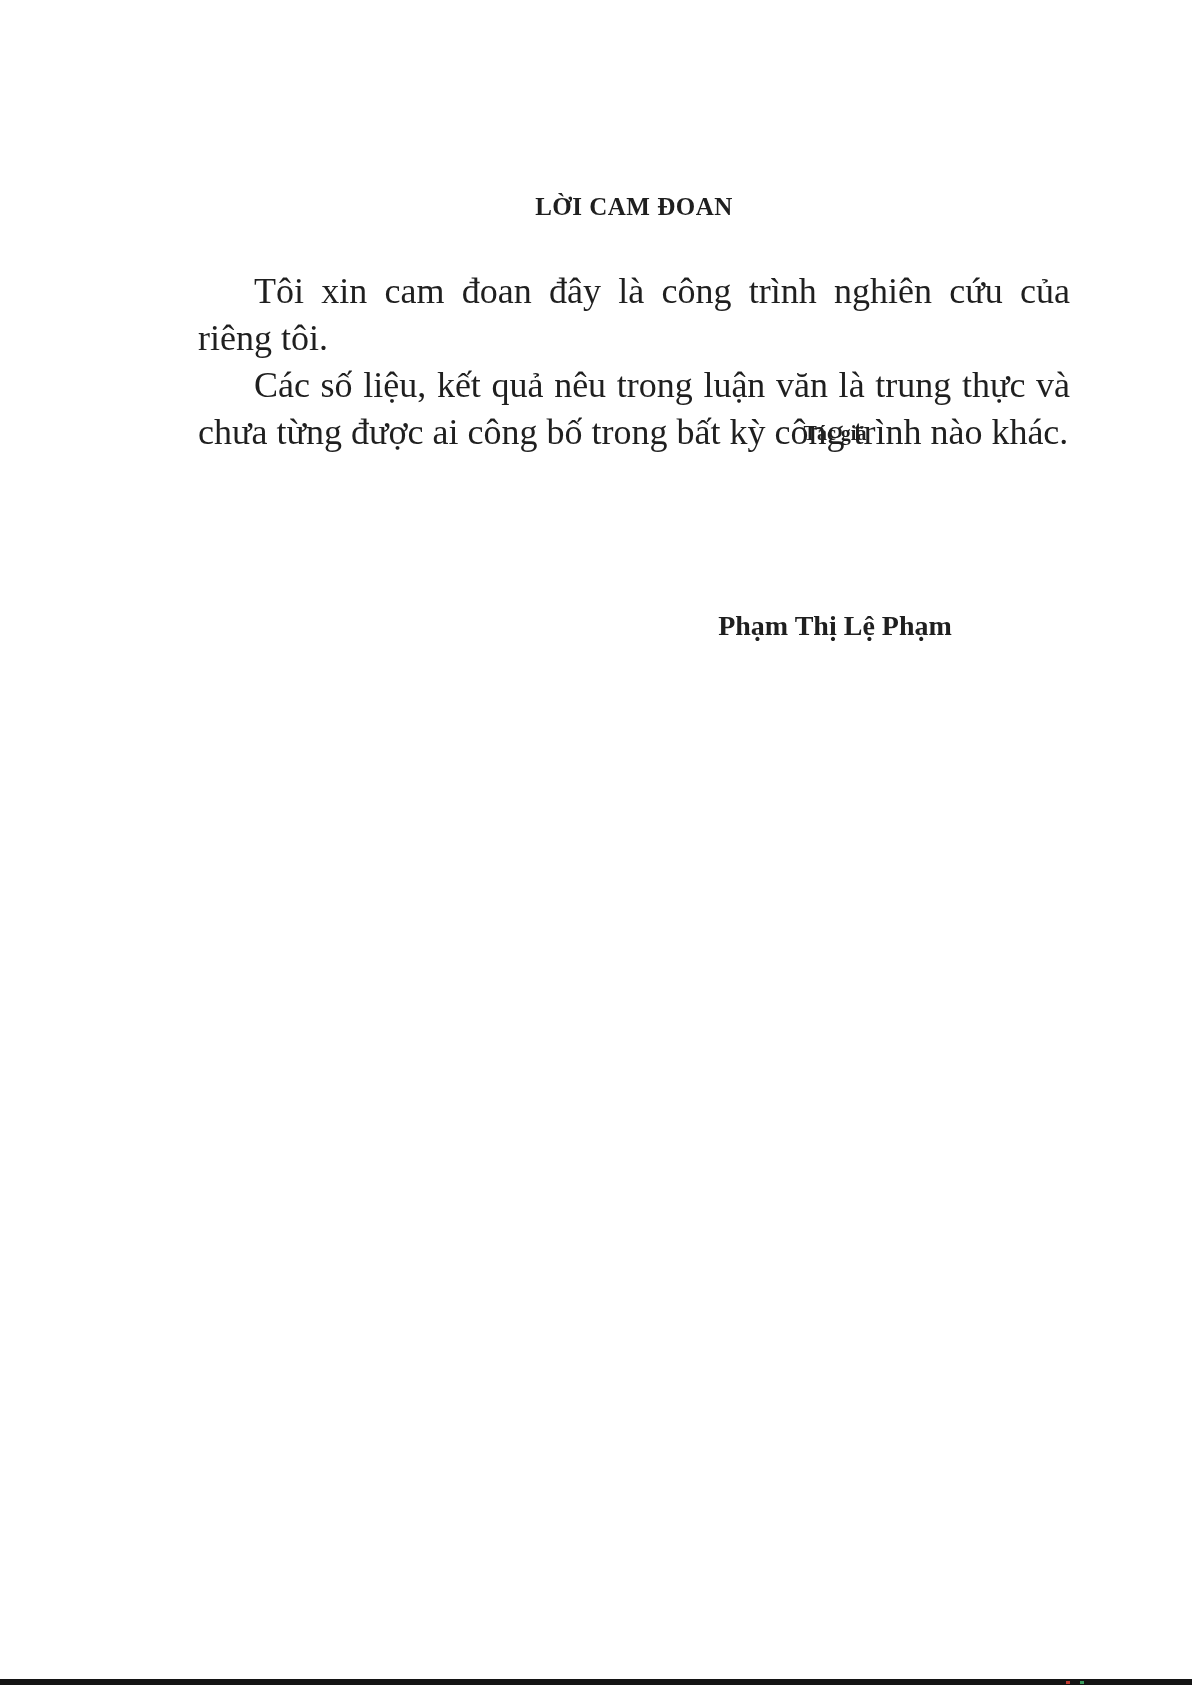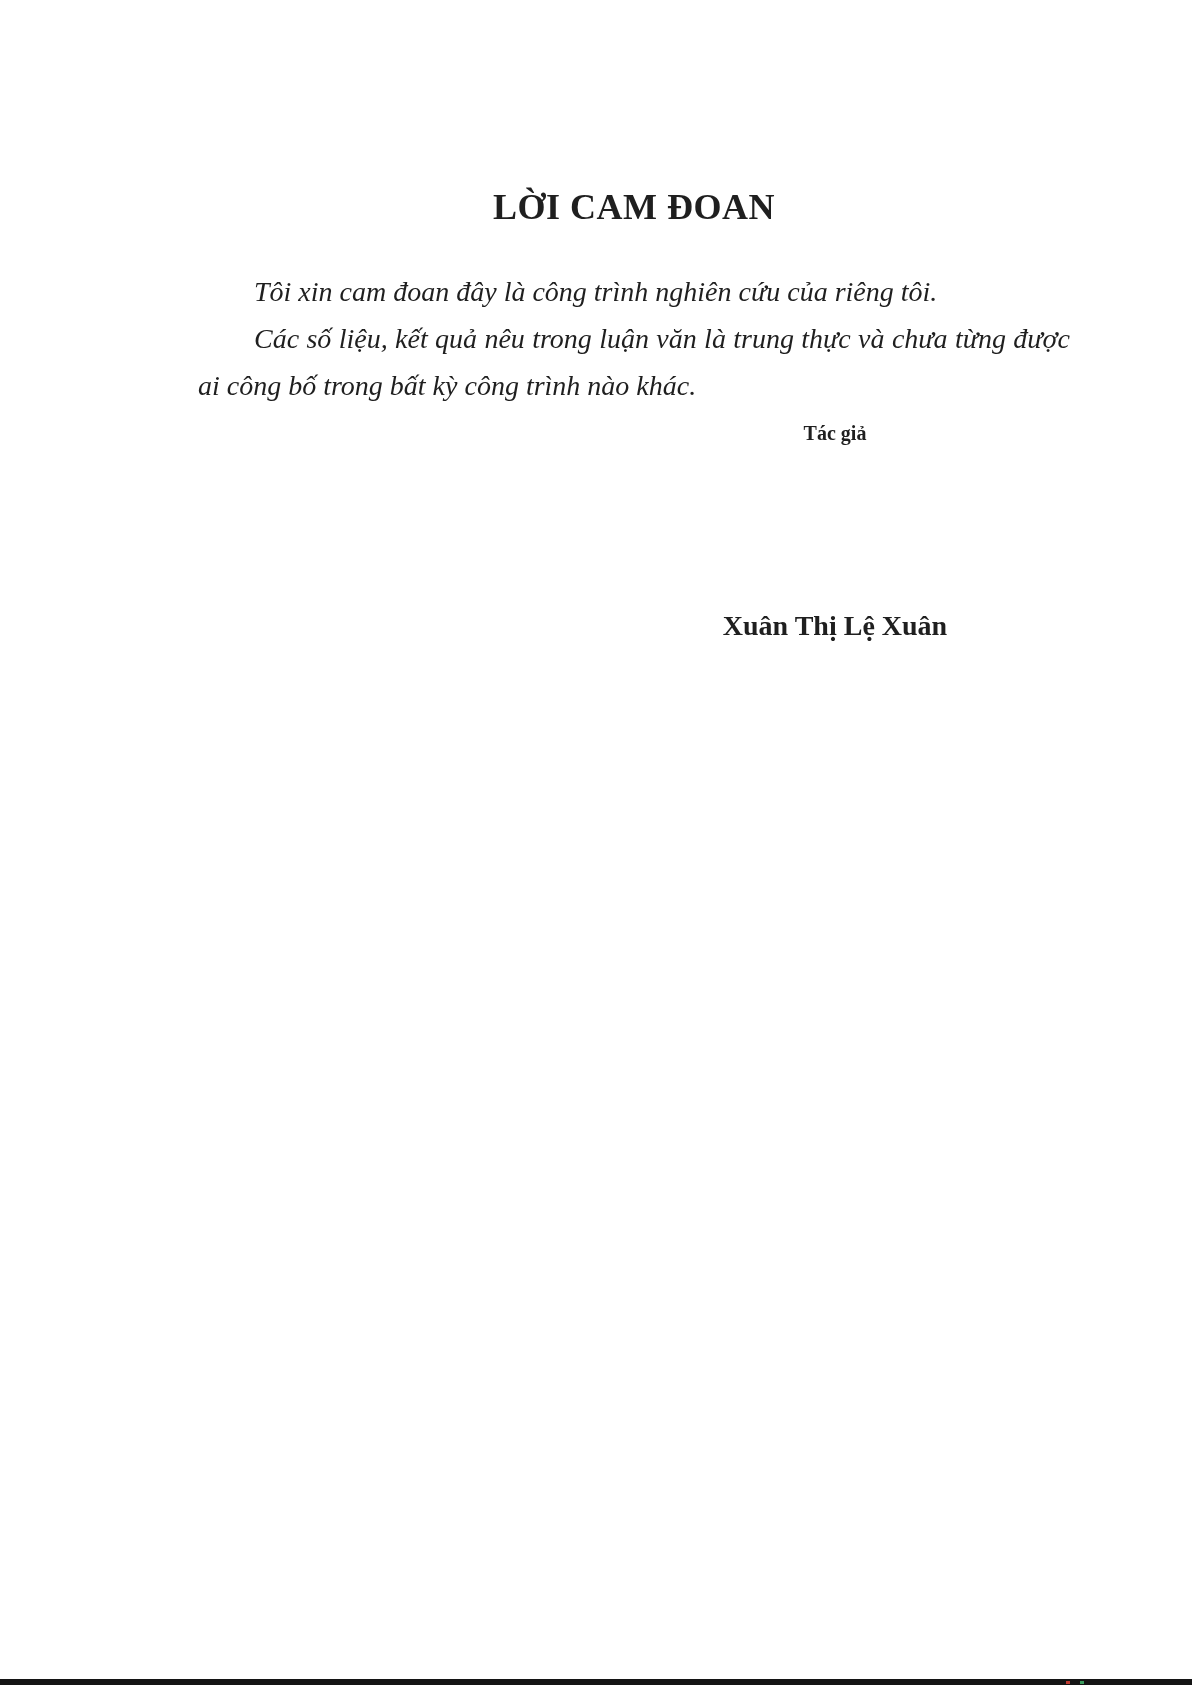--- a/index.html
+++ b/index.html
@@ -21,32 +21,31 @@
     background: var(--page-background);
     font-family: "Liberation Serif", "DejaVu Serif", serif;
     color: var(--text);
   }
   .title {
     position: absolute;
     top: 186px;
     left: 198px;
     width: 872px;
     text-align: center;
-    font-size: 36px;
+    font-size: 25px;
     font-weight: bold;
     letter-spacing: 0.5px;
     line-height: 42px;
   }
   .body-text {
     position: absolute;
     top: 268px;
     left: 198px;
     width: 872px;
-    font-size: 28px;
-    font-style: italic;
+    font-size: 36px;
     line-height: 47px;
     text-align: justify;
   }
   .body-text p {
     text-indent: 56px;
     margin: 0;
   }
   .sig-label {
     position: absolute;
     top: 416px;
@@ -91,20 +90,20 @@
 
   <h1 class="title">LỜI CAM ĐOAN</h1>
 
   <div class="body-text">
     <p>Tôi xin cam đoan đây là công trình nghiên cứu của riêng tôi.</p>
     <p>Các số liệu, kết quả nêu trong luận văn là trung thực và chưa từng được ai công bố trong bất kỳ công trình nào khác.</p>
   </div>
 
   <div class="sig-label">Tác giả</div>
 
-  <div class="sig-name">Xuân Thị Lệ Xuân</div>
+  <div class="sig-name">Phạm Thị Lệ Phạm</div>
 
   <div class="scan-bar">
     <span class="speck speck-red"></span>
     <span class="speck speck-green"></span>
   </div>
 
 </div>
 
 </body></html>

